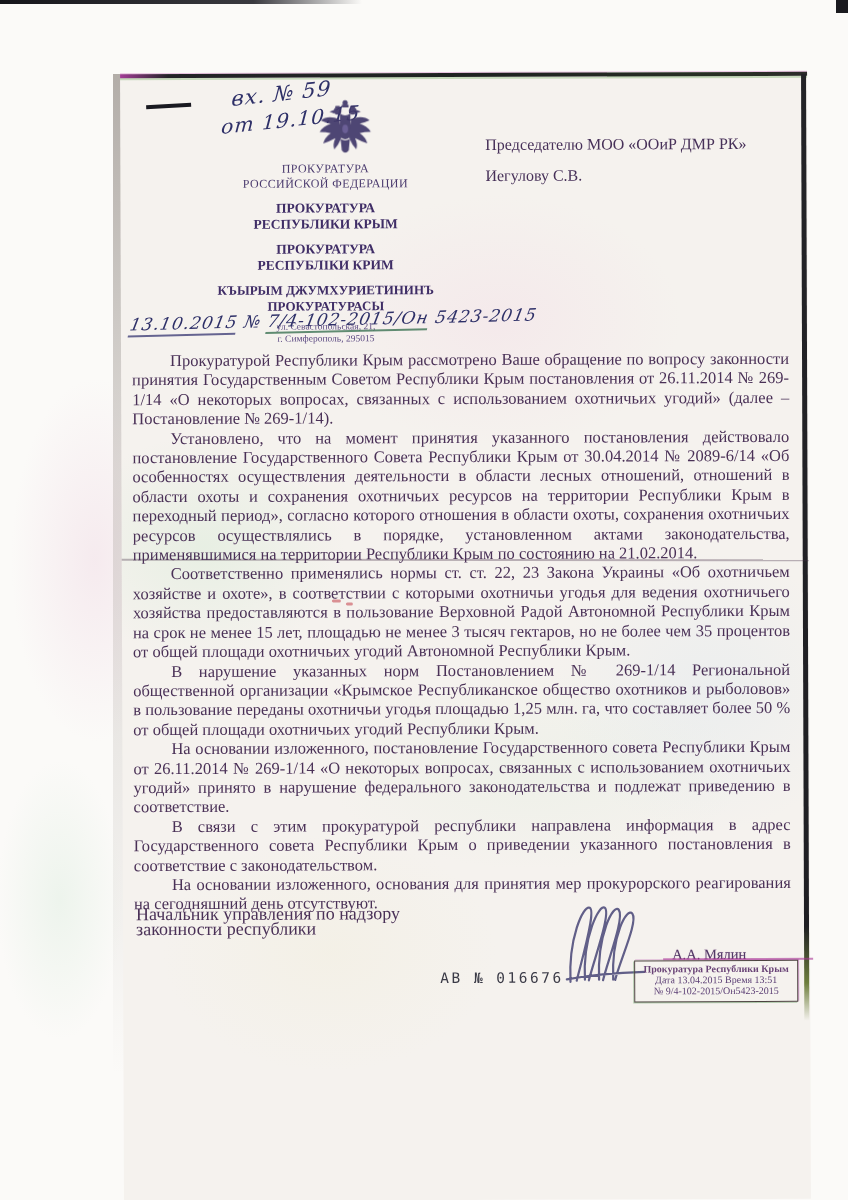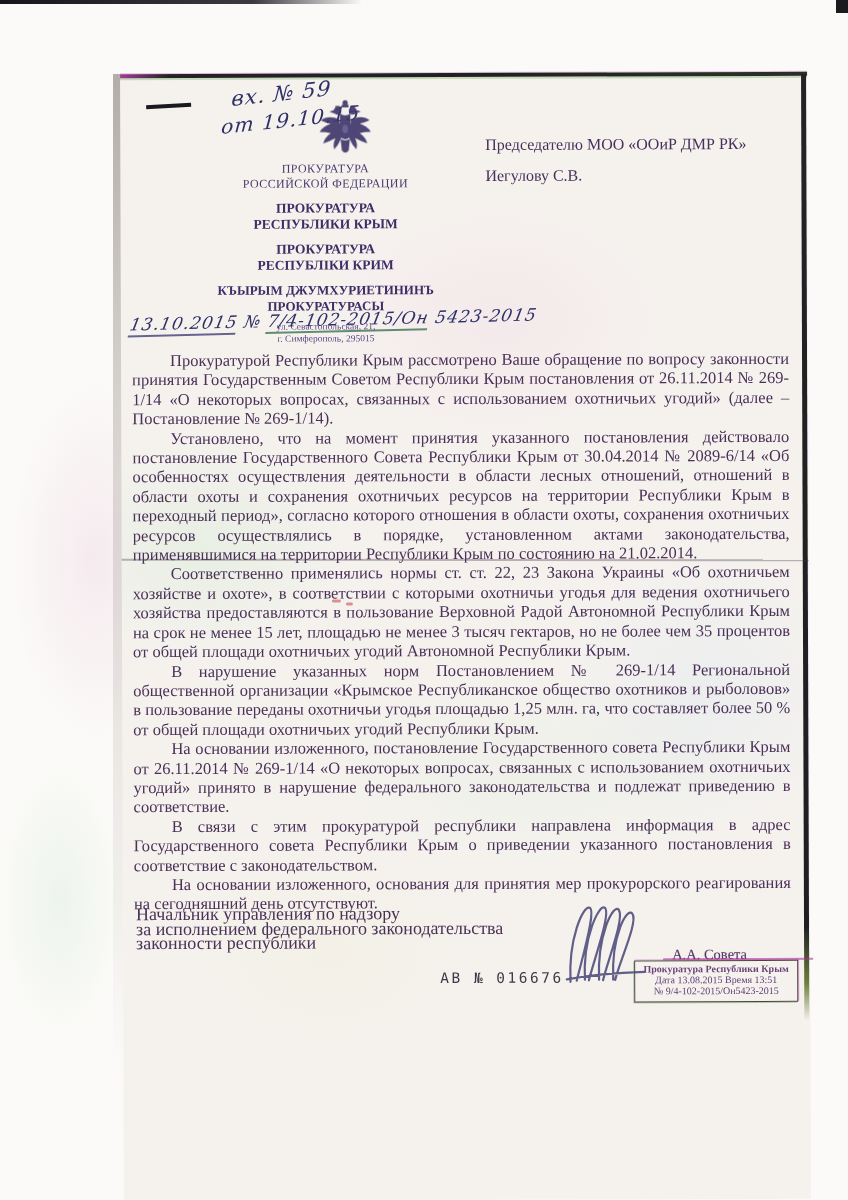--- a/index.html
+++ b/index.html
@@ -155,35 +155,34 @@
     <p>Установлено, что на момент принятия указанного постановления действовало постановление Государственного Совета Республики Крым от 30.04.2014 № 2089-6/14 «Об особенностях осуществления деятельности в области лесных отношений, отношений в области охоты и сохранения охотничьих ресурсов на территории Республики Крым в переходный период», согласно которого отношения в области охоты, сохранения охотничьих ресурсов осуществлялись в порядке, установленном актами законодательства, применявшимися на территории Республики Крым по состоянию на 21.02.2014.</p>
     <p>Соответственно применялись нормы ст. ст. 22, 23 Закона Украины «Об охотничьем хозяйстве и охоте», в соответствии с которыми охотничьи угодья для ведения охотничьего хозяйства предоставляются в пользование Верховной Радой Автономной Республики Крым на срок не менее 15 лет, площадью не менее 3 тысяч гектаров, но не более чем 35 процентов от общей площади охотничьих угодий Автономной Республики Крым.</p>
     <p>В нарушение указанных норм Постановлением № 269-1/14 Региональной общественной организации «Крымское Республиканское общество охотников и рыболовов» в пользование переданы охотничьи угодья площадью 1,25 млн. га, что составляет более 50 % от общей площади охотничьих угодий Республики Крым.</p>
     <p>На основании изложенного, постановление Государственного совета Республики Крым от 26.11.2014 № 269-1/14 «О некоторых вопросах, связанных с использованием охотничьих угодий» принято в нарушение федерального законодательства и подлежат приведению в соответствие.</p>
     <p>В связи с этим прокуратурой республики направлена информация в адрес Государственного совета Республики Крым о приведении указанного постановления в соответствие с законодательством.</p>
     <p>На основании изложенного, основания для принятия мер прокурорского реагирования на сегодняшний день отсутствуют.</p>
   </div>
 
   <div class="signoff">
     <div>Начальник управления по надзору</div>
-    <div>за исполнением федерального законодательства</div>
     <div>законности республики</div>
   </div>
 
   <div class="form-number">АВ № 016676</div>
 
   <svg class="signature-svg" width="92" height="100" viewBox="0 0 92 100" xmlns="http://www.w3.org/2000/svg">
     <path d="M14 86 C6 44 16 8 23 10 C30 12 22 64 20 84
              M28 82 C20 40 32 4 38 8 C45 13 34 62 32 82
              M42 80 C34 36 46 2 52 8 C59 15 48 60 46 80
              M56 78 C48 34 60 4 66 10 C73 17 60 58 58 78
              M10 84 C34 76 62 70 86 66" stroke="#3c3a6e" stroke-width="2.2" fill="none" opacity="0.8" stroke-linecap="round"></path>
   </svg>
 
-  <div class="signer-name">А.А. Совета</div>
+  <div class="signer-name">А.А. Мялин</div>
   <div class="name-strike"></div>
 
   <div class="stamp">
     <div class="st1">Прокуратура Республики Крым</div>
-    <div>Дата 13.08.2015 Время 13:51</div>
+    <div>Дата 13.04.2015 Время 13:51</div>
     <div>№ 9/4-102-2015/Он5423-2015</div>
   </div>
 </div>
 
 </body></html>

